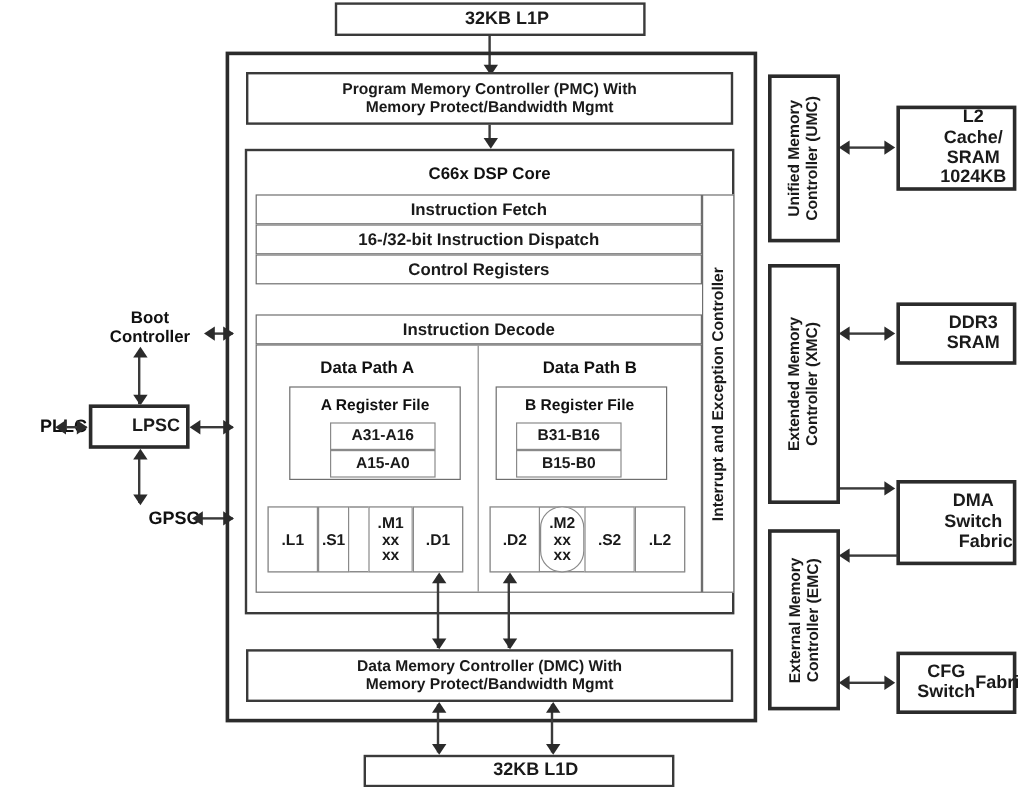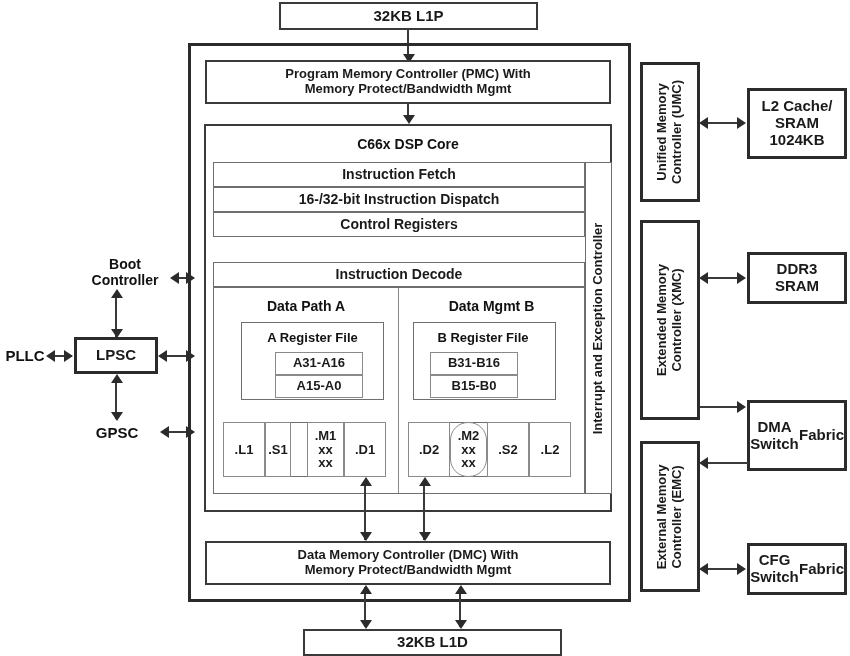--- a/index.html
+++ b/index.html
@@ -55,21 +55,21 @@
   .lnh{height:2px;}
   .ar{position:absolute;width:0;height:0;}
   .ar-d{border-left:6px solid transparent;border-right:6px solid transparent;border-top:9px solid #2b2b2b;}
   .ar-u{border-left:6px solid transparent;border-right:6px solid transparent;border-bottom:9px solid #2b2b2b;}
   .ar-l{border-top:6px solid transparent;border-bottom:6px solid transparent;border-right:9px solid #2b2b2b;}
   .ar-r{border-top:6px solid transparent;border-bottom:6px solid transparent;border-left:9px solid #2b2b2b;}
 
   
   .t14{font-size:14px;}
   .t13{font-size:13px;}
-  .t15{font-size:15px;}
+  .t15{font-size:15px;padding-left:28px;}
   .fu{font-size:13px;line-height:1.05;}
 </style>
 </head>
 <body>
 
 <div id="stage">
 
   <div class="box bd-med t15" style="left:279px;top:2px;width:259px;height:28px;">
     <span>32KB L1P</span>
   </div>
@@ -131,21 +131,21 @@
   </div>
   <div class="box bd-hair fu" style="left:307px;top:422px;width:37px;height:55px;flex-direction:column;justify-content:center;">
     <span>.M1</span>
     <span>xx</span>
     <span>xx</span>
   </div>
   <div class="box bd-hair fu" style="left:344px;top:422px;width:42px;height:55px;flex-direction:column;">
     <span>.D1</span>
   </div>
 
-  <div class="plain t14" style="left:399px;top:298px;width:185px;">Data Mgmt B</div>
+  <div class="plain t14" style="left:399px;top:298px;width:185px;">Data Path B</div>
 
   <div class="box bd-thin" style="left:413px;top:322px;width:143px;height:78px;background:transparent;"></div>
   <div class="plain t13" style="left:413px;top:331px;width:140px;">B Register File</div>
   <div class="box bd-hair t13" style="left:430px;top:352px;width:88px;height:23px;">
     <span>B31-B16</span>
   </div>
   <div class="box bd-hair t13" style="left:430px;top:375px;width:88px;height:23px;">
     <span>B15-B0</span>
   </div>
 
@@ -252,21 +252,21 @@
     <span>L2 Cache/</span>
     <span>SRAM</span>
     <span>1024KB</span>
   </div>
 
   <div class="box bd-thick t15" style="left:747px;top:252px;width:100px;height:52px;flex-direction:column;">
     <span>DDR3</span>
     <span>SRAM</span>
   </div>
 
-  <div class="box bd-thick t15" style="left:747px;top:400px;width:100px;height:71px;flex-direction:row;">
+  <div class="box bd-thick t15" style="left:747px;top:400px;width:100px;height:71px;flex-direction:column;align-items:flex-end;">
     <span>DMA Switch</span>
     <span>Fabric</span>
   </div>
 
   <div class="box bd-thick t15" style="left:747px;top:543px;width:100px;height:52px;">
     <span>CFG Switch</span>
     <span>Fabric</span>
   </div>
 
   <div class="ln lnh" style="left:705px;top:122px;width:38px;height:2px;"></div>

